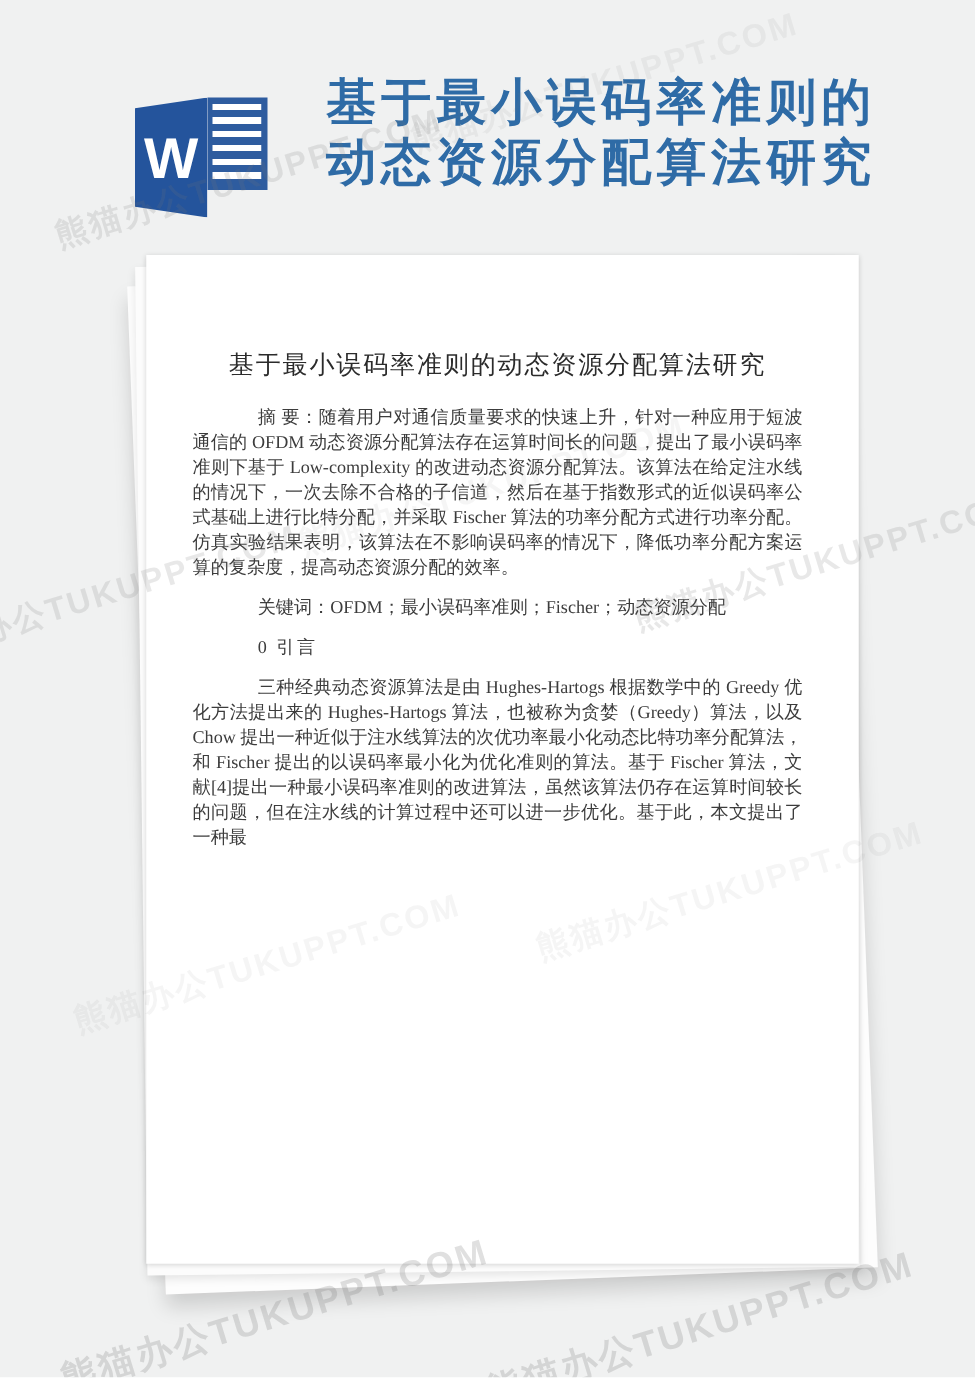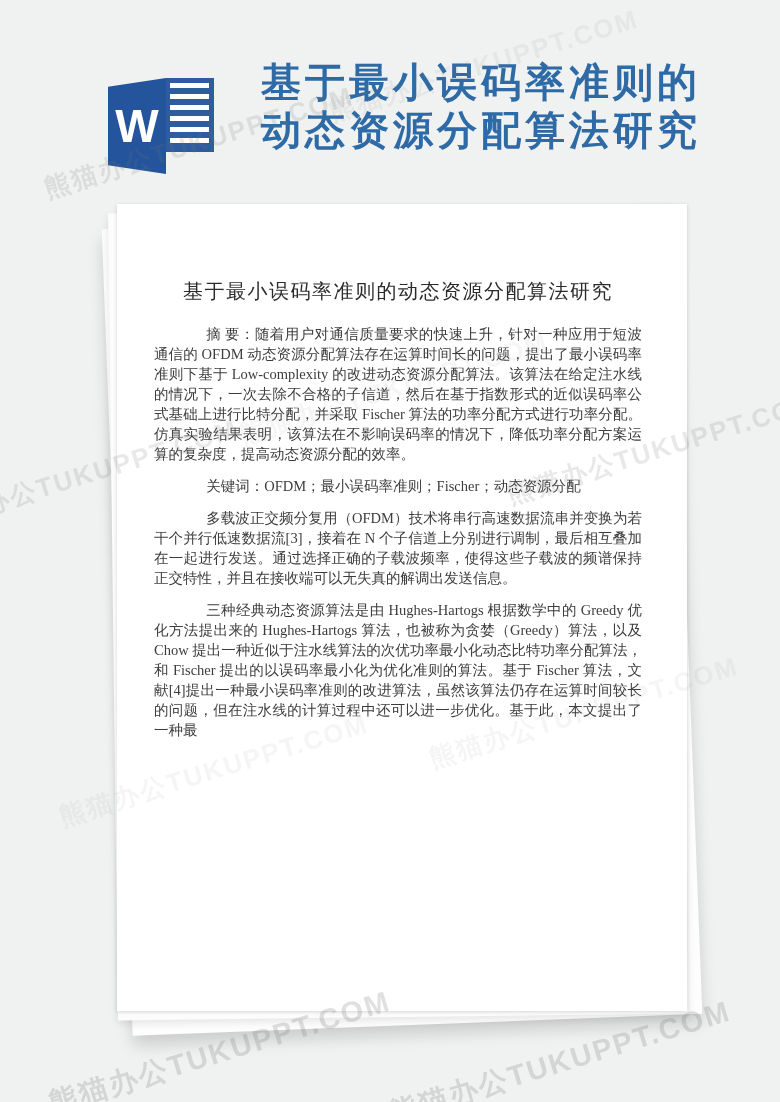--- a/index.html
+++ b/index.html
@@ -111,22 +111,22 @@
   <div class="backing backing-2"></div>
 
   <div class="page">
     <h1 class="doc-title">基于最小误码率准则的动态资源分配算法研究</h1>
 
     <p class="indent">摘 要：随着用户对通信质量要求的快速上升，针对一种应用于短波通信的 OFDM 动态资源分配算法存在运算时间长的问题，提出了最小误码率准则下基于 Low-complexity 的改进动态资源分配算法。该算法在给定注水线的情况下，一次去除不合格的子信道，然后在基于指数形式的近似误码率公式基础上进行比特分配，并采取 Fischer 算法的功率分配方式进行功率分配。仿真实验结果表明，该算法在不影响误码率的情况下，降低功率分配方案运算的复杂度，提高动态资源分配的效率。</p>
 
     <p class="indent">关键词：OFDM；最小误码率准则；Fischer；动态资源分配</p>
 
 
+    <p class="indent heading">0 引言</p>
 
-    <p class="indent">多载波正交频分复用（OFDM）技术将串行高速数据流串并变换为若干个并行低速数据流[3]，接着在 N 个子信道上分别进行调制，最后相互叠加在一起进行发送。通过选择正确的子载波频率，使得这些子载波的频谱保持正交特性，并且在接收端可以无失真的解调出发送信息。</p>
     <p class="indent">三种经典动态资源算法是由 Hughes-Hartogs 根据数学中的 Greedy 优化方法提出来的 Hughes-Hartogs 算法，也被称为贪婪（Greedy）算法，以及 Chow 提出一种近似于注水线算法的次优功率最小化动态比特功率分配算法，和 Fischer 提出的以误码率最小化为优化准则的算法。基于 Fischer 算法，文献[4]提出一种最小误码率准则的改进算法，虽然该算法仍存在运算时间较长的问题，但在注水线的计算过程中还可以进一步优化。基于此，本文提出了一种最</p>
   </div>
 
   <span class="wm wm-a1">熊猫办公TUKUPPT.COM</span>
   <span class="wm wm-a2">熊猫办公TUKUPPT.COM</span>
   <span class="wm wm-b1">熊猫办公TUKUPPT.COM</span>
   <span class="wm wm-b2">熊猫办公TUKUPPT.COM</span>
   <span class="wm wm-b3">熊猫办公TUKUPPT.COM</span>
   <span class="wm wm-c1">熊猫办公TUKUPPT.COM</span>
   <span class="wm wm-c2">熊猫办公TUKUPPT.COM</span>

